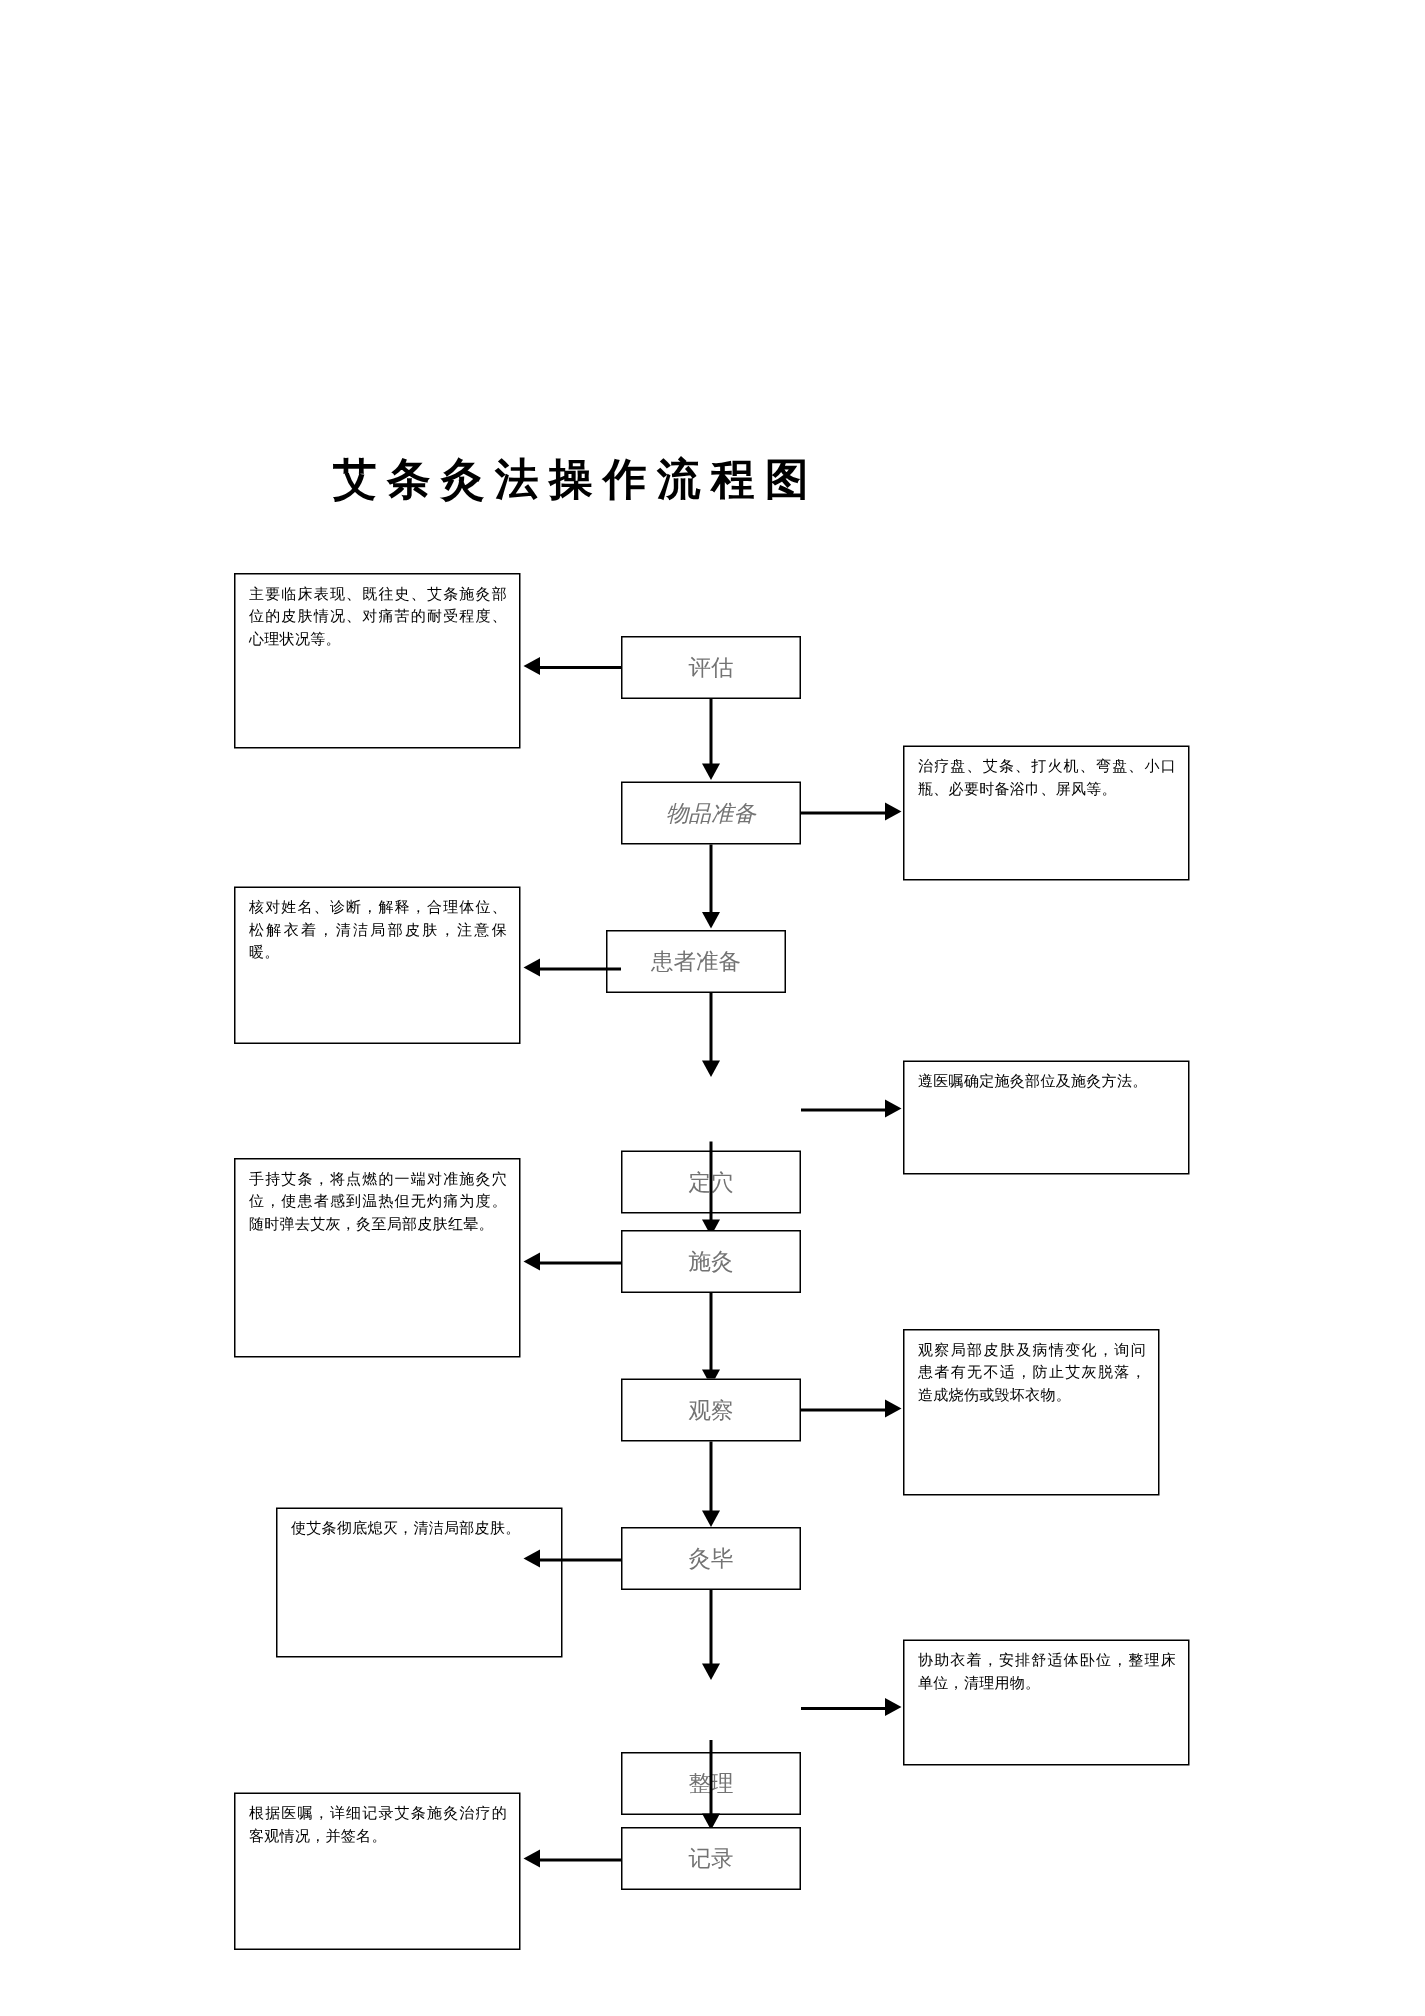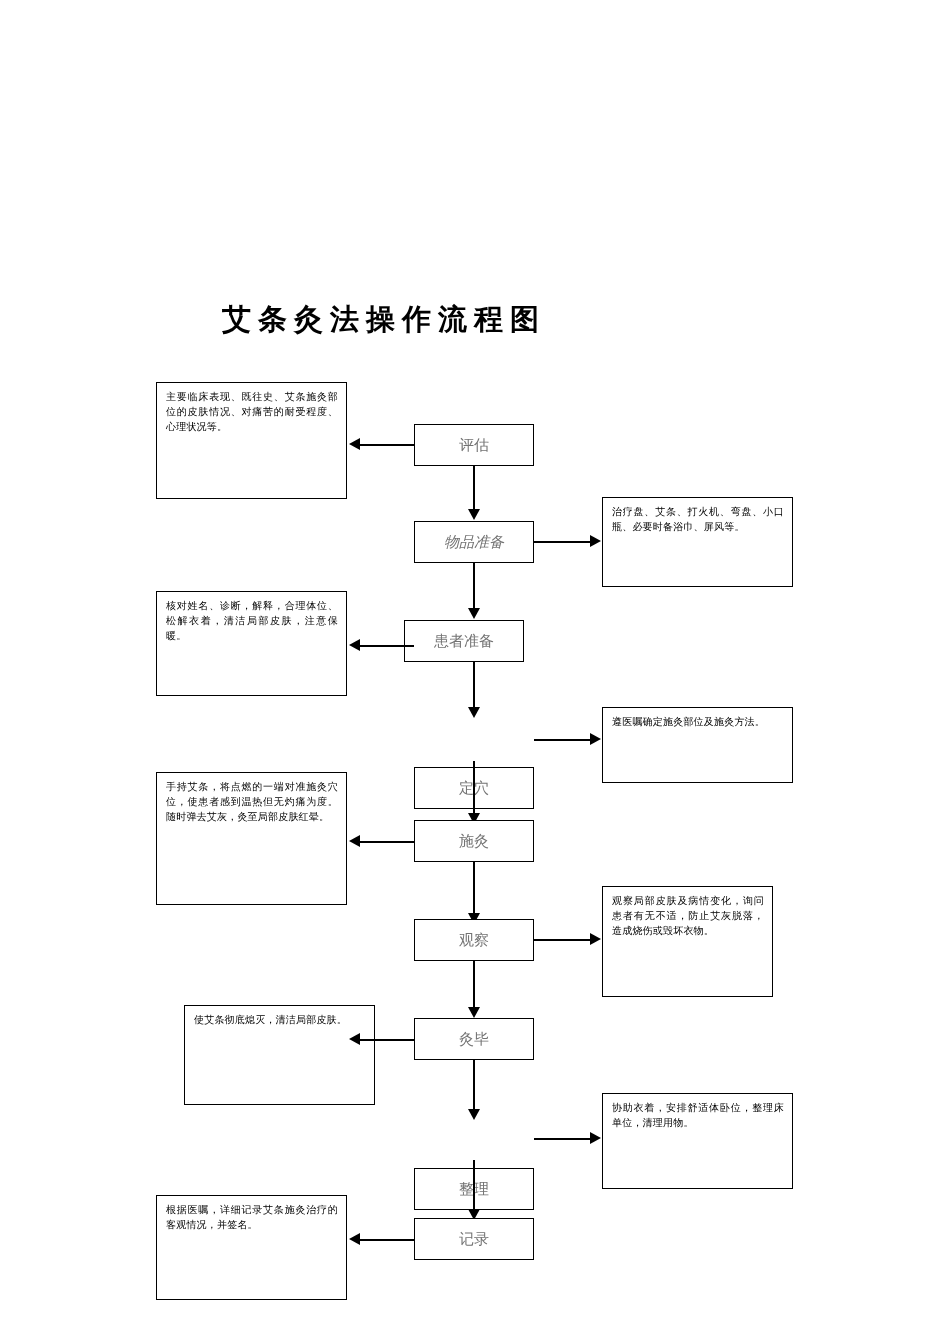--- a/index.html
+++ b/index.html
@@ -160,21 +160,21 @@
   <div class="note" style="left:156px; top:1005px; width:191px; height:100px;margin-left:28px;">使艾条彻底熄灭，清洁局部皮肤。</div>
   <div class="node" style="left:414px; top:1018px; width:120px; height:42px;">灸毕</div>
 
   <div class="hline" style="left:360px; top:1039px; width:54px;"></div>
   <div class="arrow-left" style="left:349px; top:1033px;"></div>
 
   <div class="vline" style="left:473px; top:1060px; height:53px;"></div>
   <div class="arrow-down" style="left:468px; top:1109px;"></div>
 
   <div class="node" style="left:414px; top:1168px; width:120px; height:42px;">整理</div>
-  <div class="note" style="left:602px; top:1093px; width:191px; height:96px;">协助衣着，安排舒适体卧位，整理床单位，清理用物。</div>
+  <div class="note" style="left:602px; top:1093px; width:191px; height:84px;">协助衣着，安排舒适体卧位，整理床单位，清理用物。</div>
 
   <div class="hline" style="left:534px; top:1138px; width:57px;"></div>
   <div class="arrow-right" style="left:590px; top:1132px;"></div>
 
   <div class="vline" style="left:473px; top:1160px; height:53px;"></div>
   <div class="arrow-down" style="left:468px; top:1209px;"></div>
 
   <div class="note" style="left:156px; top:1195px; width:191px; height:105px;">根据医嘱，详细记录艾条施灸治疗的客观情况，并签名。</div>
   <div class="node" style="left:414px; top:1218px; width:120px; height:42px;">记录</div>
 

